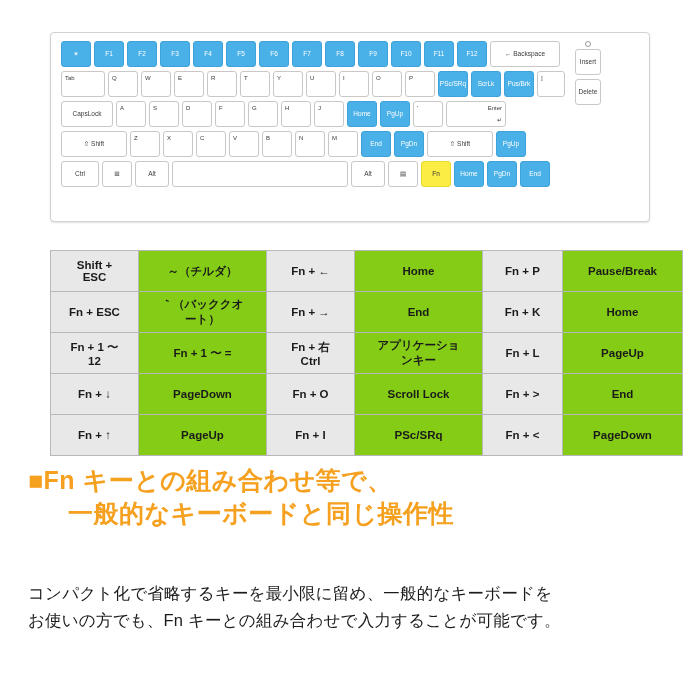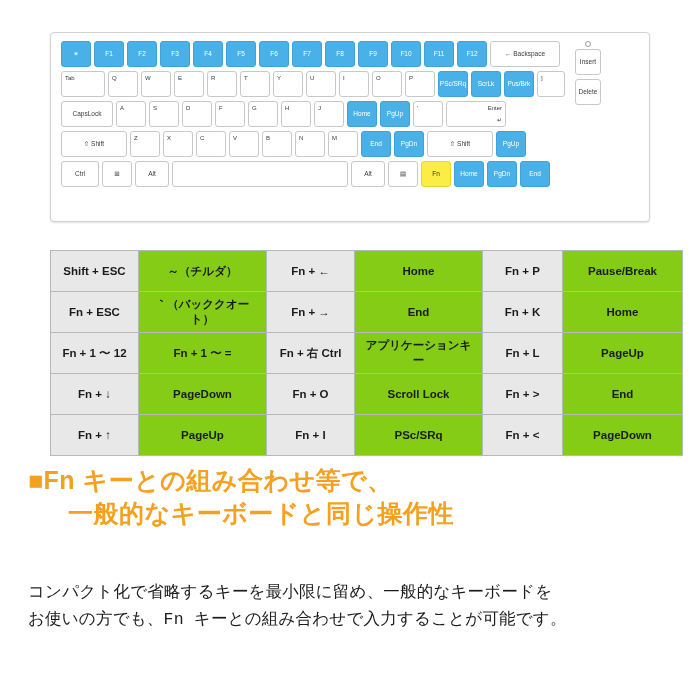--- a/index.html
+++ b/index.html
@@ -64,21 +64,21 @@
     table-layout:fixed;
   }
   .tbl td{
     border:1px solid #b8b8b8;
     height:40px;
     text-align:center;
     vertical-align:middle;
     font-size:11.5px;
     color:#1b1b1b;
     font-weight:bold;
-    padding:0 6px;
+    padding:0 18px;
   }
   .tbl td.shade{background:#e8e8e8;}
   .tbl td.plain{background:#84cc16;font-weight:bold;}
   .tbl .c1{width:88px;}
   .tbl .c2{width:128px;}
   .tbl .c3{width:88px;}
   .tbl .c4{width:128px;}
   .tbl .c5{width:80px;}
   .tbl .c6{width:120px;}
 
@@ -92,21 +92,20 @@
     letter-spacing:.5px;
   }
   .headline .l2{display:block;padding-left:40px;}
 
   .body-copy{
     position:absolute;left:28px;top:580px;width:650px;
     color:#1b1b1b;
     font-size:16.5px;
     line-height:1.62;
     letter-spacing:.2px;
-    font-family:Liberation Mono, monospace;
   }
   .body-copy div{white-space:nowrap;}
 </style>
 </head>
 <body>
 
 <div class="page">
 
   <div class="kb-wrap">
     <div class="kb-main">

